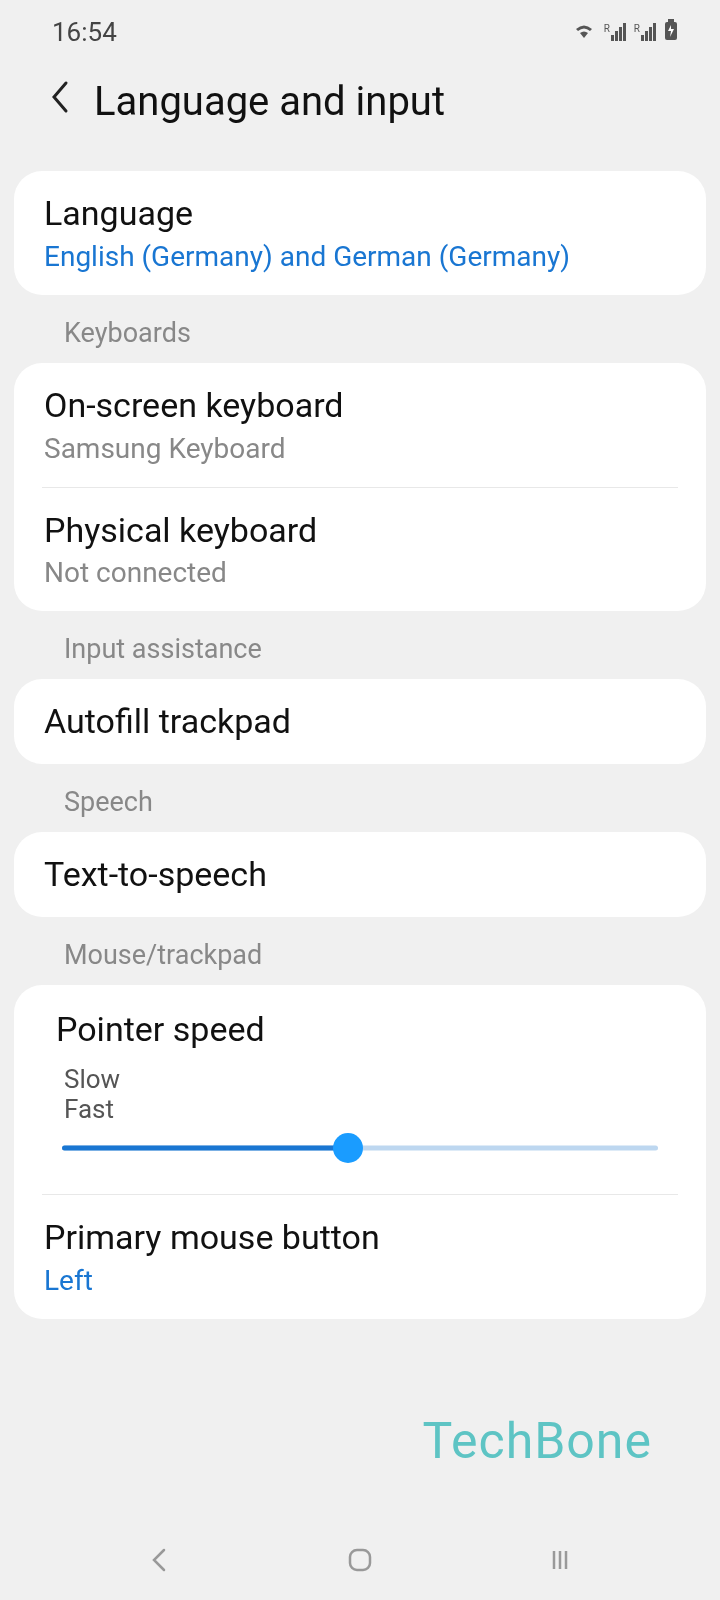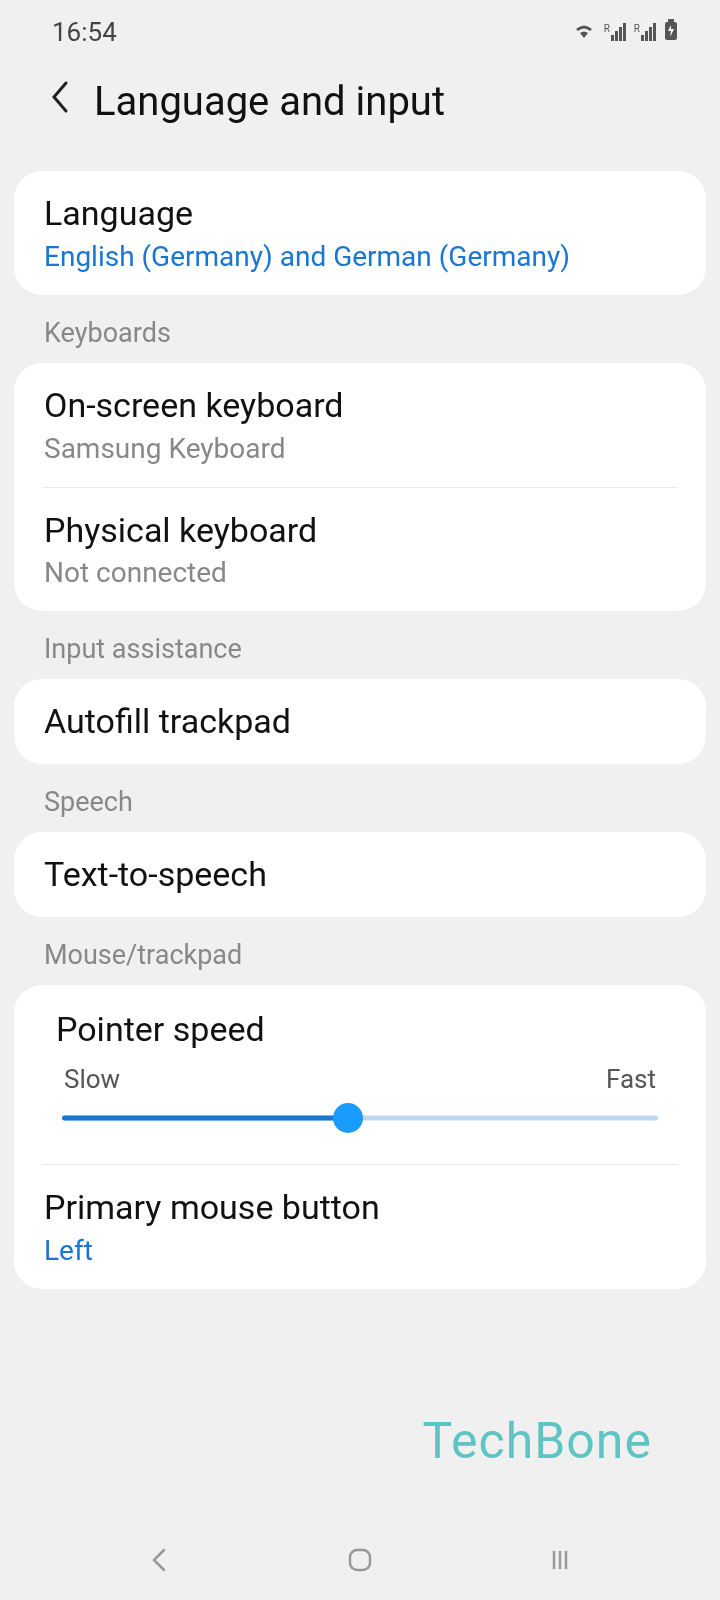--- a/index.html
+++ b/index.html
@@ -71,39 +71,40 @@
     }
     .subtitle-blue {
       color: #1976d2;
     }
     .subtitle-gray {
       color: #888;
     }
     .section-header {
       font-size: 27px;
       color: #888;
-      padding: 22px 44px 14px;
+      padding: 22px 64px 14px;
       font-weight: 400;
     }
     .divider {
       height: 1px;
       background: #e8e8e8;
       margin: 0 28px;
     }
     .slider-section {
       padding: 24px 42px 30px;
     }
     .slider-labels {
       display: flex;
       justify-content: space-between;
       font-size: 26px;
       color: #555;
       margin-top: 14px;
       margin-bottom: 8px;
       padding: 0 8px;
+      flex-direction: column;
     }
     .slider-track {
       position: relative;
       height: 32px;
       margin: 8px 6px 0;
     }
     .slider-bg {
       position: absolute;
       top: 50%;
       left: 0;

